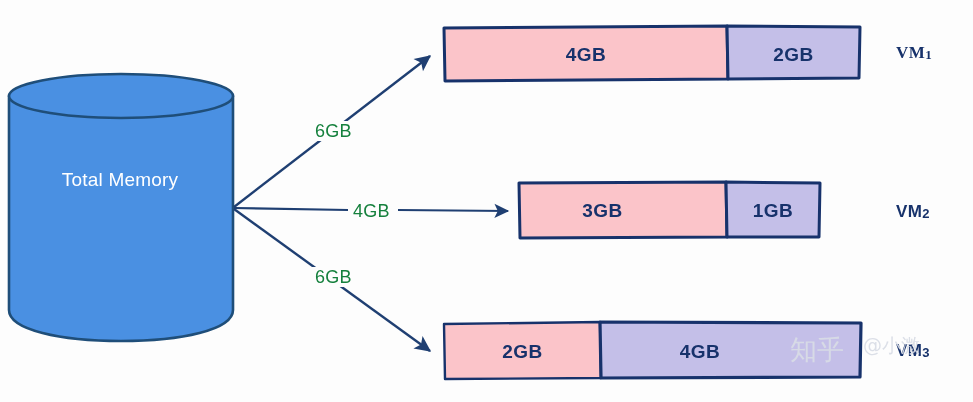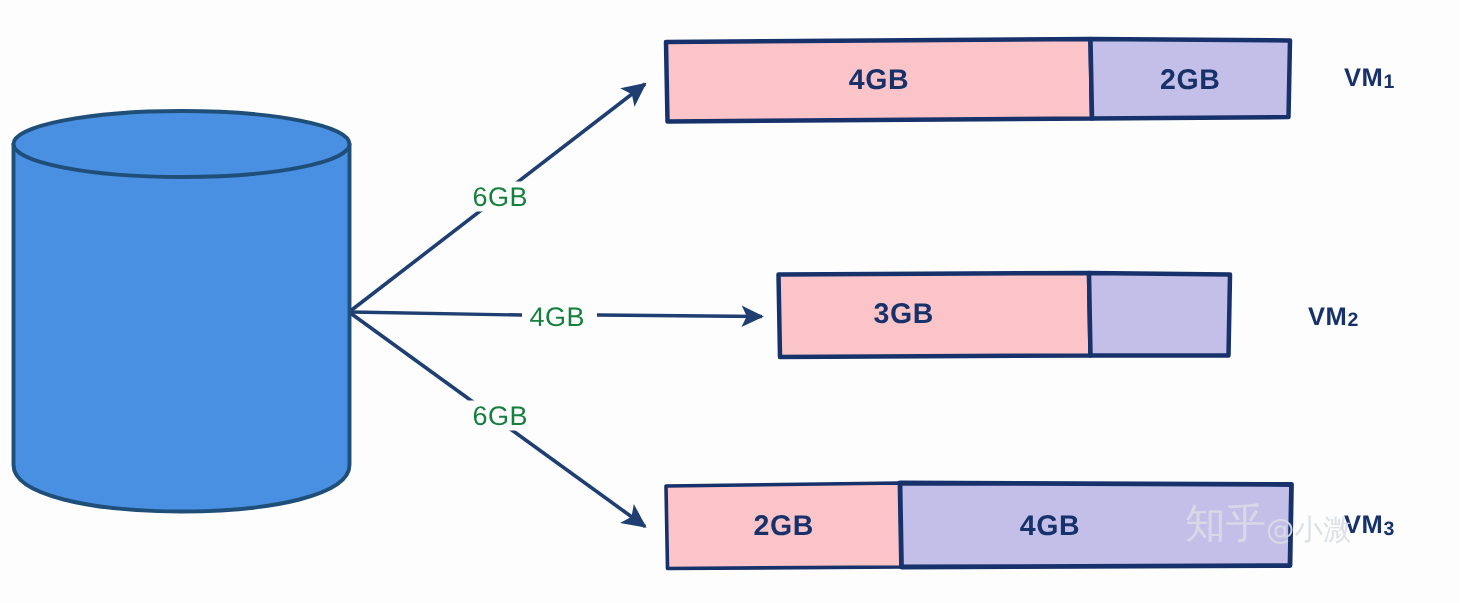--- a/index.html
+++ b/index.html
@@ -79,22 +79,22 @@
     position: relative;
     bottom: -1px;
   }
 
   
   .watermark {
     position: absolute;
     left: 790px;
     top: 336px;
     display: flex;
-    align-items: flex-end;
-    gap: 0;
+    align-items: flex-start;
+    gap: 19px;
     color: #d9dde6;
     font-size: 27px;
     line-height: 1;
     font-family: "DejaVu Sans", sans-serif;
     opacity: .92;
     pointer-events: none;
     white-space: nowrap;
   }
   .watermark .wm-handle {
     font-size: 19px;
@@ -141,38 +141,40 @@
       <path d="M 726 182 L 820 183 L 819 237 L 727 237 Z" fill="#c4bfe8" stroke="#17326b" stroke-width="3" stroke-linejoin="round"></path>
     </g>
 
     <g>
       <path d="M 444 324 L 600 322 L 601 378 L 445 379 Z" fill="#fbc4c9" stroke="#17326b" stroke-width="2.4" stroke-linejoin="round"></path>
       <path d="M 600 322 L 861 323 L 860 377 L 601 378 Z" fill="#c4bfe8" stroke="#17326b" stroke-width="3.2" stroke-linejoin="round"></path>
     </g>
   </svg>
 
   <div class="cyl-label">
+    <div>Total Memory</div>
   </div>
 
   <div class="flow-label" style="left:312px; top:131px;">6GB</div>
   <div class="flow-label" style="left:350px; top:211px;">4GB</div>
   <div class="flow-label" style="left:312px; top:277px;">6GB</div>
 
   <div class="seg-label" style="left:444px; top:54px; width:284px;">4GB</div>
   <div class="seg-label" style="left:727px; top:54px; width:133px;">2GB</div>
 
   <div class="seg-label" style="left:519px; top:210px; width:167px;">3GB</div>
+  <div class="seg-label" style="left:726px; top:210px; width:94px;">1GB</div>
 
   <div class="seg-label" style="left:444px; top:351px; width:157px;">2GB</div>
   <div class="seg-label" style="left:600px; top:351px; width:200px;">4GB</div>
 
-  <div class="vm-label" style="left:896px; top:52px;">
+  <div class="vm-label" style="left:896px; top:52px;font-family:Liberation Serif, serif;">
     <span>VM</span><sub>1</sub>
   </div>
-  <div class="vm-label" style="left:872px; top:211px;">
+  <div class="vm-label" style="left:896px; top:211px;">
     <span>VM</span><sub>2</sub>
   </div>
   <div class="vm-label" style="left:896px; top:350px;text-align:center;">
     <span>VM</span><sub>3</sub>
   </div>
 
   <div class="watermark">
     <span class="wm-logo">知乎</span>
     <span class="wm-handle">@小溦</span>
   </div>

